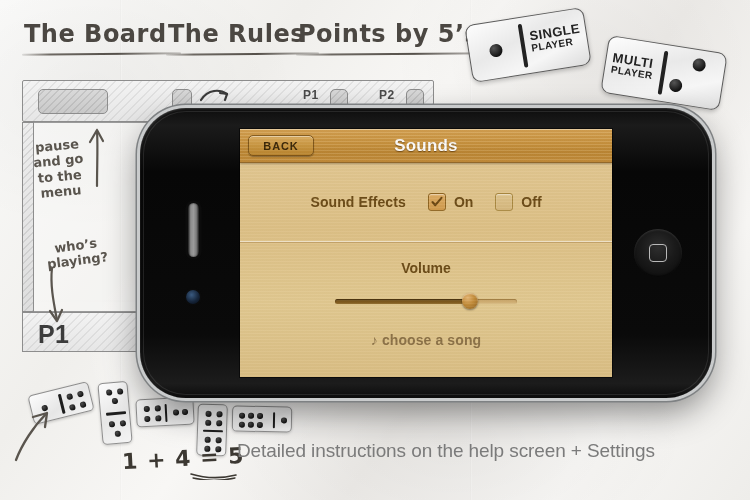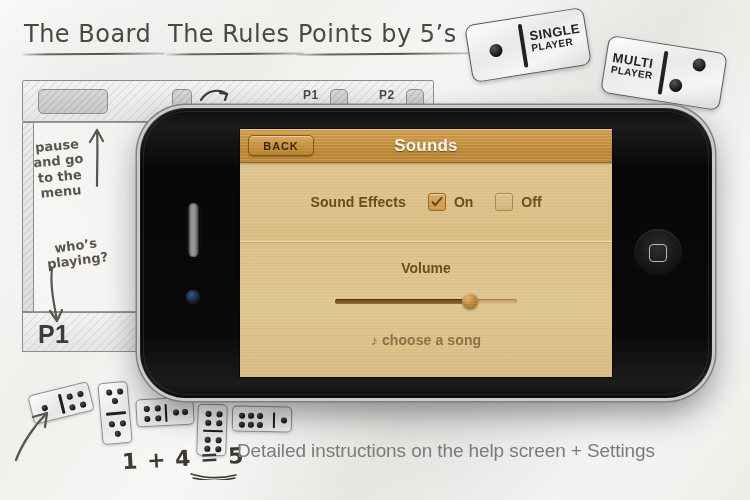--- a/index.html
+++ b/index.html
@@ -23,21 +23,21 @@
   }
   .crease {
     position:absolute; background:linear-gradient(90deg,rgba(0,0,0,0),rgba(0,0,0,.045),rgba(255,255,255,.6),rgba(0,0,0,0));
     pointer-events:none;
   }
 
   
   .hdr-row { position:absolute; top:14px; left:0; width:750px; height:46px; }
   .hw {
     font-family:"DejaVu Sans", sans-serif;
-    font-weight:400;
+    font-weight:700;
     color:#4b4742;
     letter-spacing:.5px;
     position:absolute;
     white-space:nowrap;
   }
   .tab-title { font-size:24px; top:6px; }
   .tab-title:after {
     content:""; position:absolute; left:-2px; right:-14px; bottom:-7px; height:2px;
     background:linear-gradient(90deg,rgba(90,85,80,.15),#6d6862 18%,#55504a 60%,rgba(90,85,80,.25));
     border-radius:2px;

